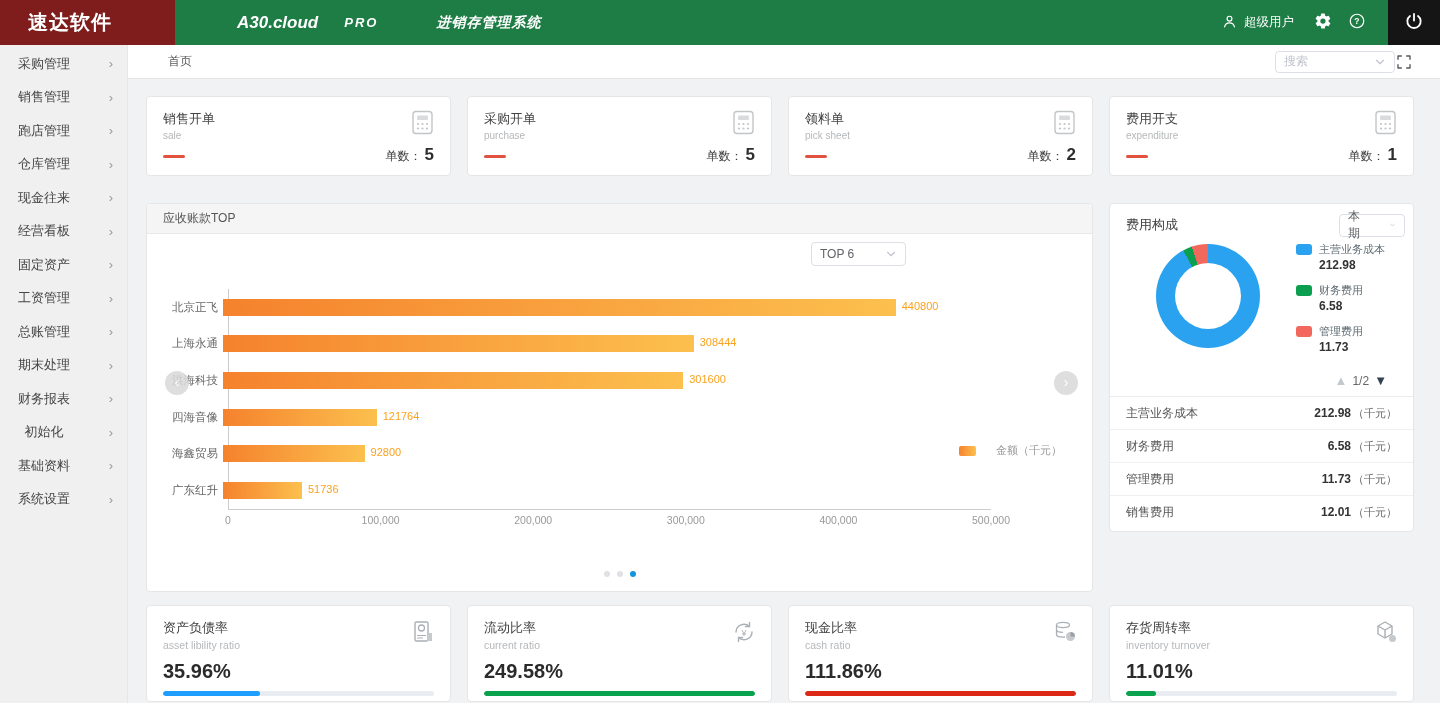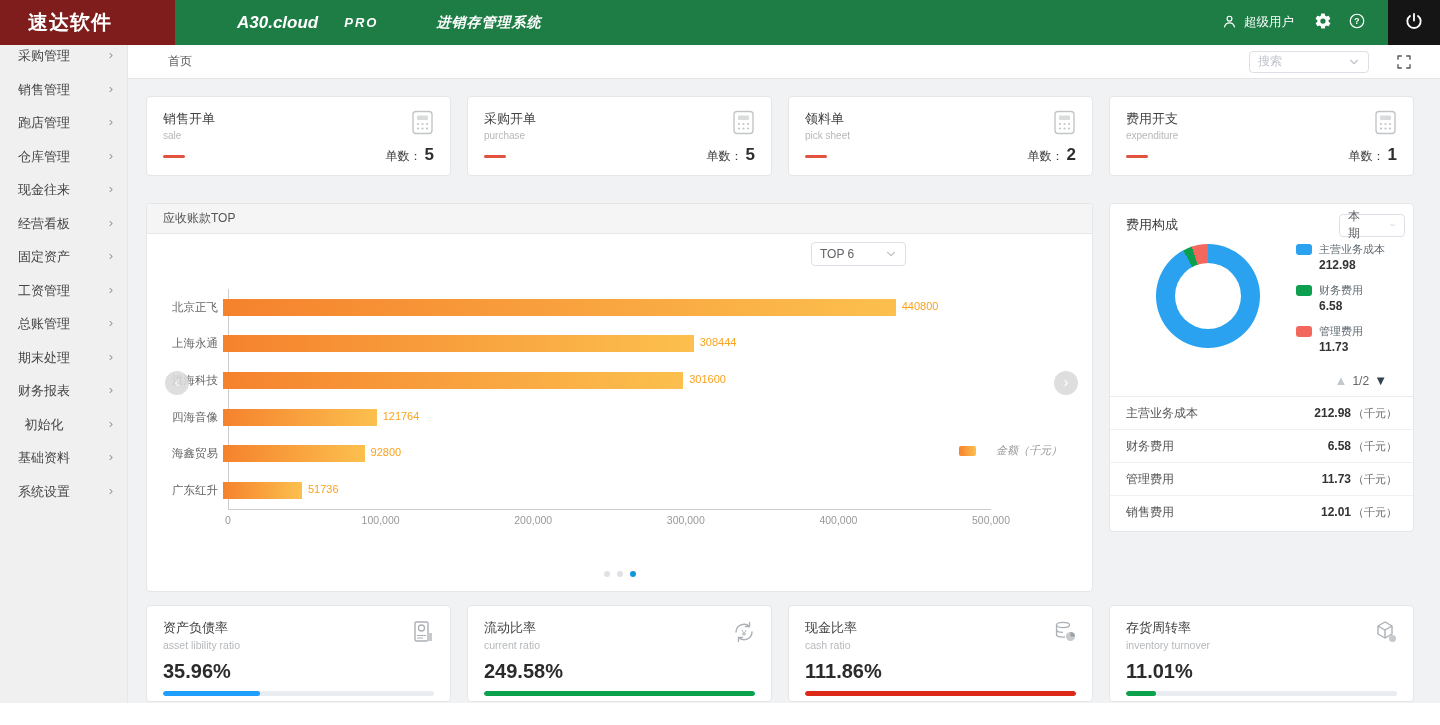--- a/index.html
+++ b/index.html
@@ -16,28 +16,28 @@
   .hdr-edition { font-size:13px; font-weight:bold; font-style:italic; margin-left:26px; letter-spacing:2px; }
   .hdr-system { font-size:14px; font-weight:bold; font-style:italic; margin-left:58px; letter-spacing:1px; }
   .hdr-right { margin-left:auto; display:flex; align-items:center; }
   .hdr-user { display:flex; align-items:center; color:#fff; font-size:12.5px; gap:6px; cursor:pointer; }
   .hdr-ic { width:34px; height:45px; display:flex; align-items:center; justify-content:center; cursor:pointer; }
   .hdr-power { width:52px; height:45px; background:#151515; display:flex; align-items:center; justify-content:center; cursor:pointer; margin-left:14px; }
 
   
   .mid { flex:1; display:flex; min-height:0; }
   .sidebar { width:128px; background:#f0f0f0; border-right:1px solid #e6e6e6; padding-top:2px; flex:none; }
-  .side-item { height:33.5px; display:flex; padding:0 14px 0 12px; cursor:pointer; }
+  .side-item { height:33.5px; display:flex; align-items:center; padding:0 14px 0 12px; cursor:pointer; }
   .side-label { width:64px; text-align:center; font-size:13px; color:#454545; }
   .side-chevron { margin-left:auto; color:#9a9a9a; font-size:13px; }
 
   .main { flex:1; display:flex; flex-direction:column; min-width:0; }
   .crumbbar { height:34px; background:#fff; border-bottom:1px solid #e4e4e4; display:flex; align-items:center; padding:0 27px 0 40px; flex:none; }
   .crumb { font-size:12px; color:#5a5a5a; }
-  .searchbox { margin-left:auto; margin-right:26px; width:120px; height:22px; border:1px solid #dcdfe6; border-radius:4px;
+  .searchbox { margin-left:auto; width:120px; height:22px; border:1px solid #dcdfe6; border-radius:4px;
                display:flex; align-items:center; padding:0 8px; background:#fff; cursor:pointer; }
   .searchbox .ph { font-size:12px; color:#c0c4cc; }
   .searchbox svg { margin-left:auto; }
   .fs-ic { width:18px; height:18px; display:flex; align-items:center; justify-content:center; cursor:pointer; }
 
   .content { padding:17px 26px 0 18px; flex:1; }
   .grid4 { display:grid; grid-template-columns:repeat(4,1fr); gap:16px; }
 
   
   .stat-card { background:#fff; border:1px solid #e6e6e6; border-radius:4px; height:80px; position:relative; padding:13px 16px; }
@@ -63,21 +63,21 @@
 
   .bar-rows { position:absolute; left:16px; top:55px; }
   .bar-row { height:36.6px; display:flex; align-items:center; }
   .cat-label { width:60px; text-align:right; font-size:11.5px; color:#666; padding-right:5px; flex:none; }
   .bar-track { width:763px; position:relative; height:17px; }
   .bar-fill { position:absolute; left:0; top:0; height:17px; background:linear-gradient(90deg,#f5822d,#fcc04e); }
   .bar-val { position:absolute; top:1px; font-size:11px; color:#fba21d; white-space:nowrap; }
   .axis-y { position:absolute; left:81px; top:55px; height:220px; width:1px; background:#ccc; }
   .axis-x { position:absolute; left:81px; top:275px; width:763px; height:1px; background:#ccc; }
   .tick { position:absolute; top:280px; transform:translateX(-50%); font-size:10.5px; color:#999; }
-  .bar-legend { position:absolute; top:209px; right:30px; display:flex; align-items:center; gap:20px; cursor:pointer;font-style:italic; }
+  .bar-legend { position:absolute; top:209px; right:30px; display:flex; align-items:center; gap:20px; cursor:pointer; }
   .bar-legend .sw { width:17px; height:10px; border-radius:2px; background:linear-gradient(90deg,#f5822d,#fcc04e); }
   .bar-legend .tx { font-size:11px; color:#999; }
   .car-arrow { position:absolute; top:137px; width:24px; height:24px; border-radius:50%; background:#d9d9d9;
                color:#fff; font-size:15px; line-height:22px; text-align:center; cursor:pointer; user-select:none; opacity:.85; }
   .car-left { left:18px; } .car-right { left:907px; }
   .dots { position:absolute; top:337px; left:0; right:0; display:flex; justify-content:center; gap:7px; }
   .dot { width:6px; height:6px; border-radius:50%; background:#dfe1e4; cursor:pointer; }
   .dot.active { background:#1296db; }
 
   

